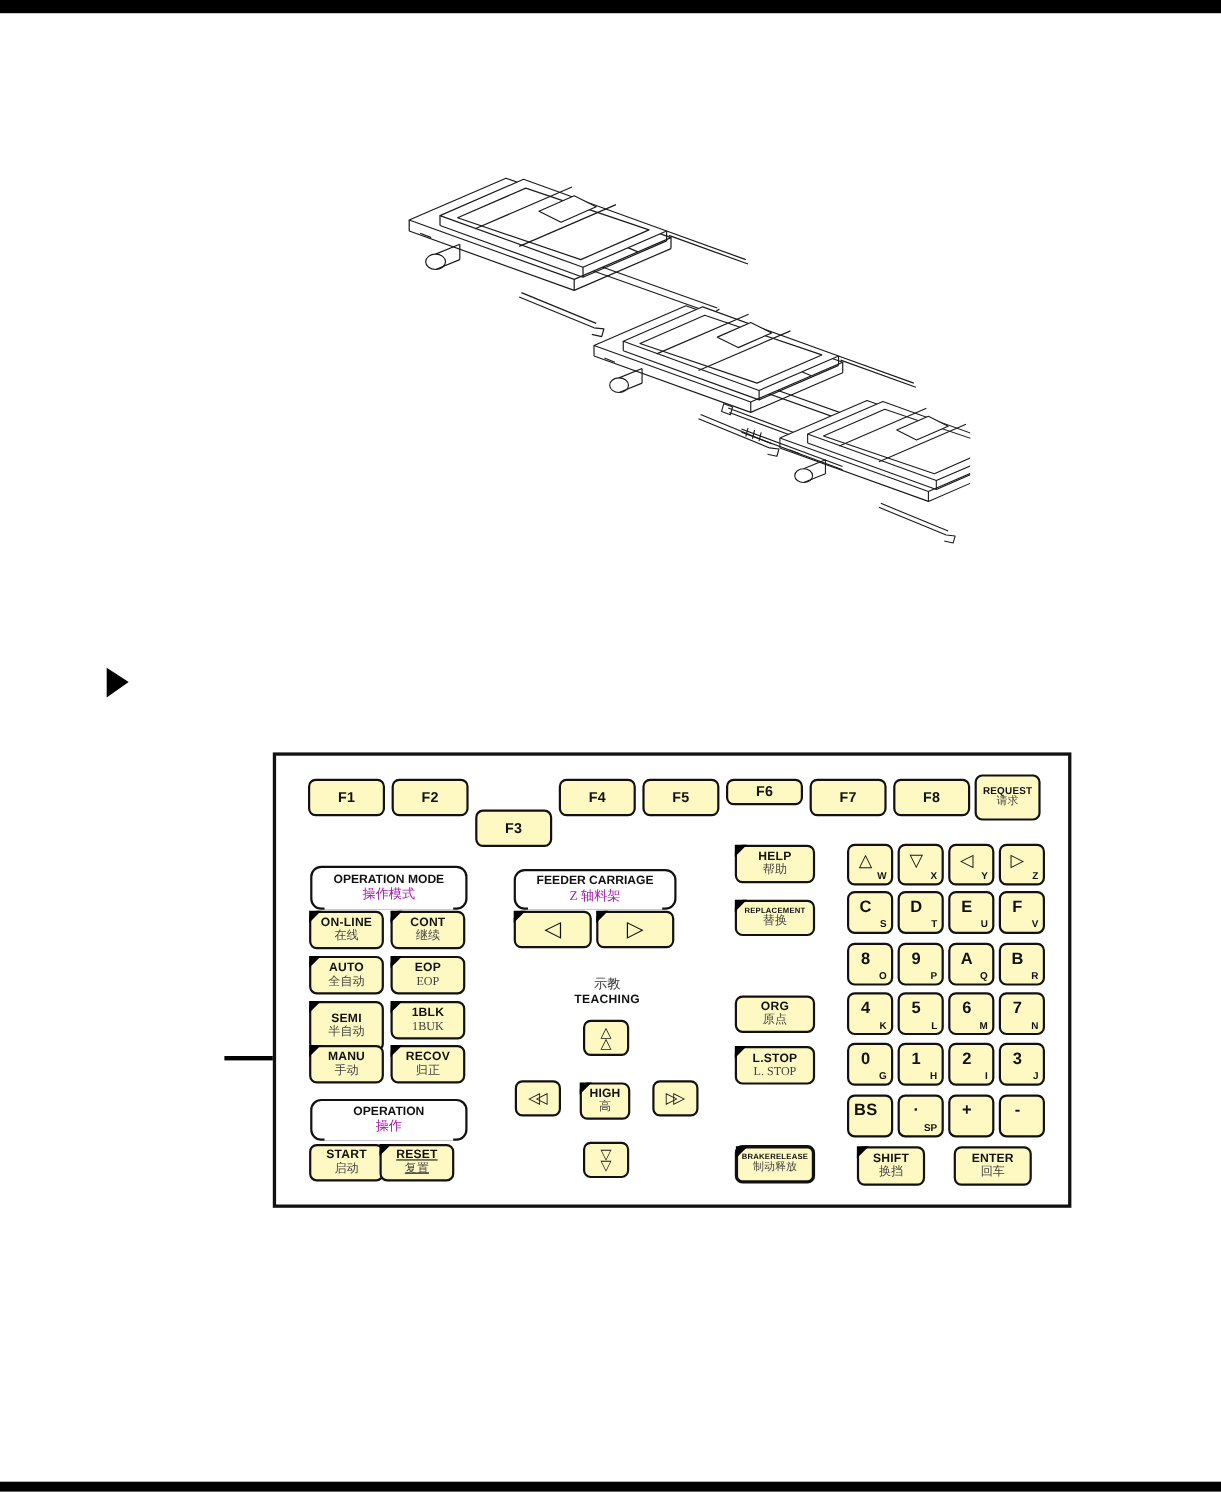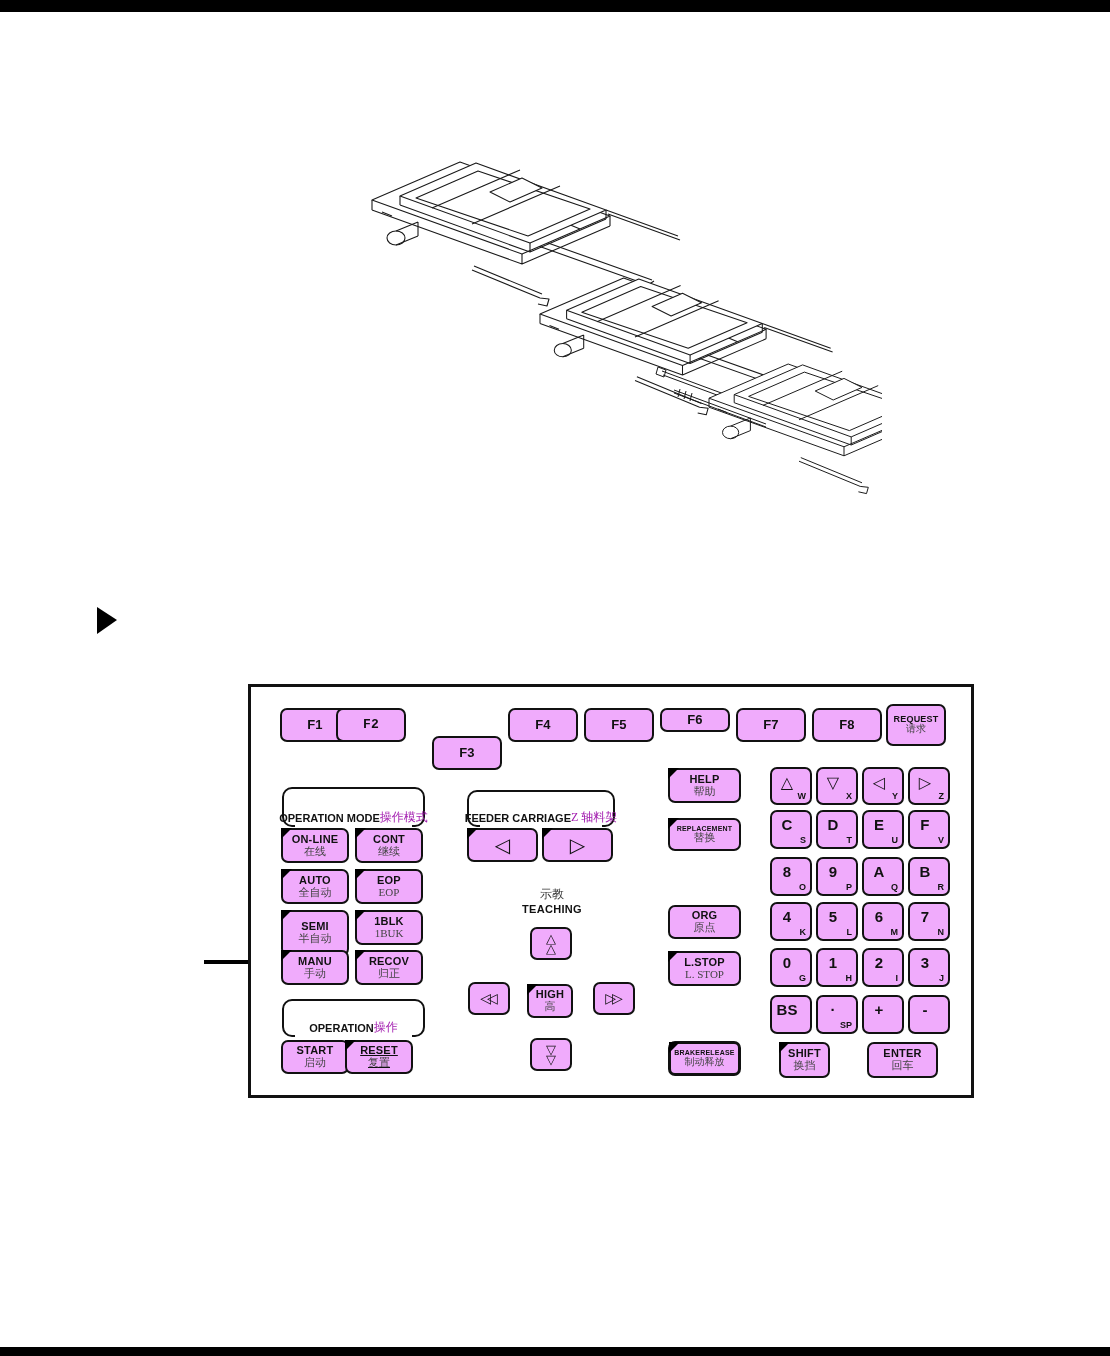--- a/index.html
+++ b/index.html
@@ -5,42 +5,42 @@
   html,body{margin:0;padding:0;}
   body{
     width:1110px;height:1356px;position:relative;background:#ffffff;
     font-family:"Liberation Sans",sans-serif;overflow:hidden;color:#111;
   }
   .abs{position:absolute;box-sizing:border-box;}
   .bar{left:0;width:1110px;background:#000;}
   .panel{border:3px solid #111;background:#fff;}
   
   .key{
-    position:absolute;box-sizing:border-box;background:#f0abfc;
+    position:absolute;box-sizing:border-box;background:#fef9c3;
     border:2px solid #111;border-radius:7px;
     display:flex;flex-direction:column;align-items:center;justify-content:center;
     line-height:1.08;text-align:center;
   }
   .key .main{font-weight:bold;font-size:11px;white-space:nowrap;letter-spacing:.2px;}
   .key .sub{font-size:11px;color:#444;font-family:"Liberation Serif","DejaVu Serif",serif;white-space:nowrap;}
   .led{
     position:absolute;top:-2px;left:-2px;width:0;height:0;
     border-top:11px solid #000;border-right:11px solid transparent;
   }
   
   .kp .main{font-size:15px;font-weight:bold;transform:translate(-4px,-4px);}
   .kp .sub{
     position:absolute;right:4px;bottom:1px;font-size:9px;font-weight:bold;color:#111;
     font-family:"Liberation Sans",sans-serif;
   }
   .kp.tri .main{font-size:16px;font-weight:normal;transform:translate(-4px,-3px);}
   
   .bracket{
     position:absolute;box-sizing:border-box;border:2px solid #111;border-radius:10px;
-    display:flex;flex-direction:row;align-items:flex-end;justify-content:center;text-align:center;
+    display:flex;flex-direction:column;align-items:center;justify-content:center;text-align:center;
   }
   .bracket::after{content:"";position:absolute;left:11px;right:11px;bottom:-2px;height:3px;background:#fff;}
   .bracket .t1{font-weight:bold;font-size:11px;line-height:1.15;white-space:nowrap;z-index:1;}
   .bracket .t2{font-size:12px;color:#a21caf;line-height:1.15;font-family:"Liberation Serif","DejaVu Serif",serif;white-space:nowrap;z-index:1;}
   .arrowglyph{font-weight:normal;font-size:20px;line-height:1;}
   .dblarrow{font-size:14px;letter-spacing:-4px;margin-left:-4px;font-weight:normal;}
   .stack{display:flex;flex-direction:column;align-items:center;line-height:10px;font-size:13px;}
   .teach-label{position:absolute;text-align:center;}
   .teach-label .cn{font-size:12px;color:#333;font-family:"Liberation Serif","DejaVu Serif",serif;}
   .teach-label .en{font-size:11px;font-weight:bold;letter-spacing:.3px;}
@@ -89,21 +89,21 @@
 
 <div class="abs ptr-line" style="left:204px;top:960px;width:62px;"></div>
 <div class="abs ptr-head" style="left:262px;top:951px;"></div>
 
 <div class="abs panel" style="left:248px;top:684px;width:726px;height:414px;"></div>
 
 <div id="built-layer">
     <div class="key" style="left: 280px; top: 708px; width: 70px; height: 34px;">
       <span class="main" style="font-size: 13px;">F1</span>
     </div>
-    <div class="key" style="left: 336px; top: 708px; width: 70px; height: 34px; font-family: Liberation Mono, monospace;">
+    <div class="key" style="left: 356px; top: 708px; width: 70px; height: 34px;">
       <span class="main" style="font-size: 13px;">F2</span>
     </div>
     <div class="key" style="left: 432px; top: 736px; width: 70px; height: 34px;">
       <span class="main" style="font-size: 13px;">F3</span>
     </div>
     <div class="key" style="left: 508px; top: 708px; width: 70px; height: 34px;">
       <span class="main" style="font-size: 13px;">F4</span>
     </div>
     <div class="key" style="left: 584px; top: 708px; width: 70px; height: 34px;">
       <span class="main" style="font-size: 13px;">F5</span>
@@ -335,21 +335,21 @@
   <span class="led"></span>
   <span class="main">L.STOP</span>
   <span class="sub">L. STOP</span>
 </div>
 <div class="key" style="left:668px;top:1041px;width:73px;height:35px;border-width:3px;">
   <span class="led"></span>
   <span class="main" style="font-size:7px;">BRAKERELEASE</span>
   <span class="sub" style="font-size:10px;">制动释放</span>
 </div>
 
-<div class="key" style="left:779px;top:1042px;width:51px;height:36px;">
+<div class="key" style="left:779px;top:1042px;width:62px;height:36px;">
   <span class="led"></span>
   <span class="main">SHIFT</span>
   <span class="sub">换挡</span>
 </div>
 <div class="key" style="left:867px;top:1042px;width:71px;height:36px;">
   <span class="main">ENTER</span>
   <span class="sub">回车</span>
 </div>
 
 </body></html>

